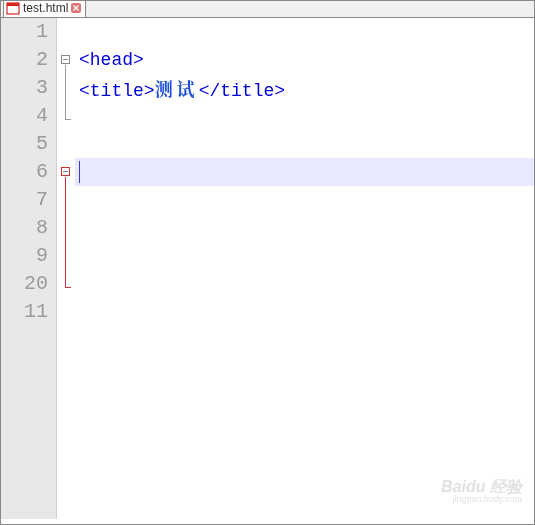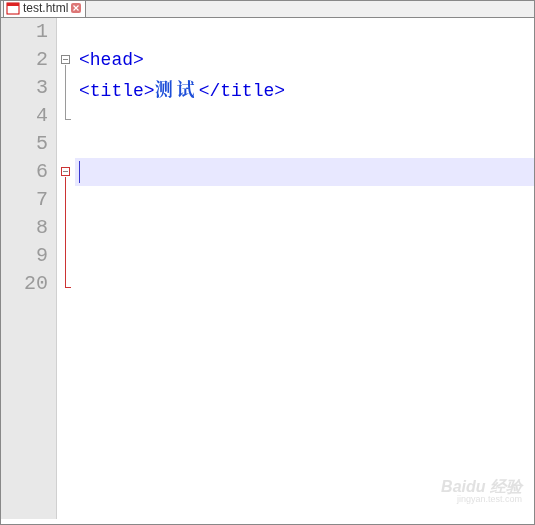--- a/index.html
+++ b/index.html
@@ -161,20 +161,21 @@
     <div class="ln">1</div>
     <div class="ln">2</div>
     <div class="ln">3</div>
     <div class="ln">4</div>
     <div class="ln">5</div>
     <div class="ln">6</div>
     <div class="ln">7</div>
     <div class="ln">8</div>
     <div class="ln">9</div>
     <div class="ln">20</div>
+    <div class="ln">11</div>
   </div>
 
   <div class="foldcol">
     <div class="fold-box fold-minus" style="top:37px;"></div>
     <div class="fold-line-v" style="top:47px;height:54px;"></div>
     <div class="fold-corner" style="top:101px;"></div>
 
     <div class="fold-box fold-minus" style="top:149px;border-color:#c33;"></div>
     <div class="fold-line-v red" style="top:159px;height:110px;"></div>
     <div class="fold-corner red" style="top:269px;"></div>
@@ -185,16 +186,16 @@
     <div class="line"><span class="tag">&lt;head&gt;</span></div>
     <div class="line"><span class="tag">&lt;title&gt;</span><span class="black">测试</span><span class="tag">&lt;/title&gt;</span></div>
     <div class="line"></div>
     <div class="line"></div>
     <div class="line hl"><span class="cursor"></span></div>
     <div class="line"></div>
     <div class="line"></div>
 
     <div class="watermark">
       <div class="wm1">Baidu 经验</div>
-      <div class="wm2">jingyan.test.com</div>
+      <div class="wm2">jingyan.body.com</div>
     </div>
   </div>
 </div>
 
 </body></html>

